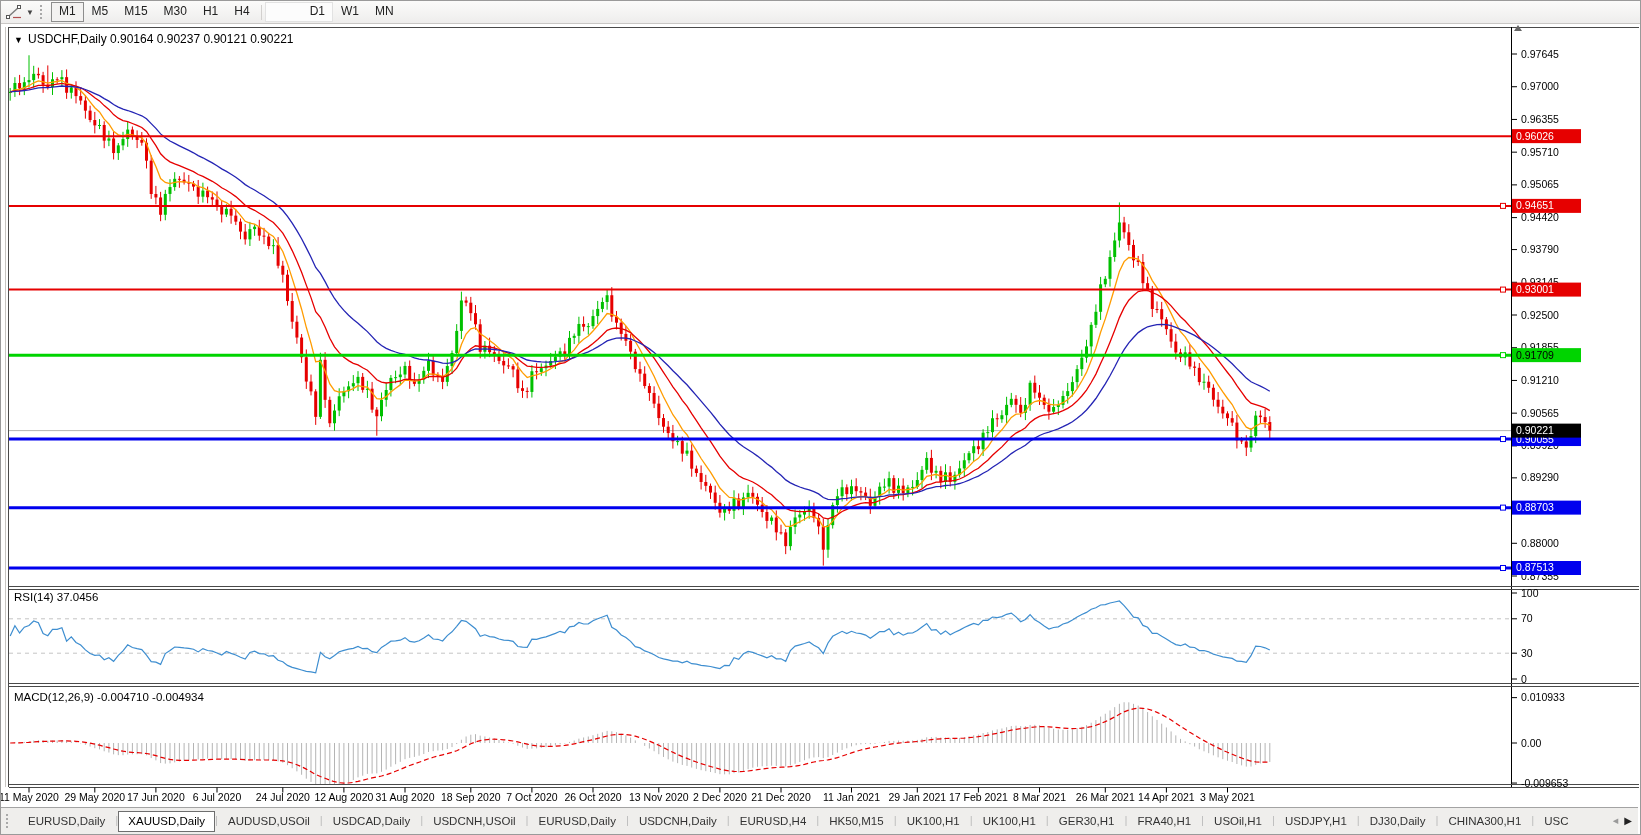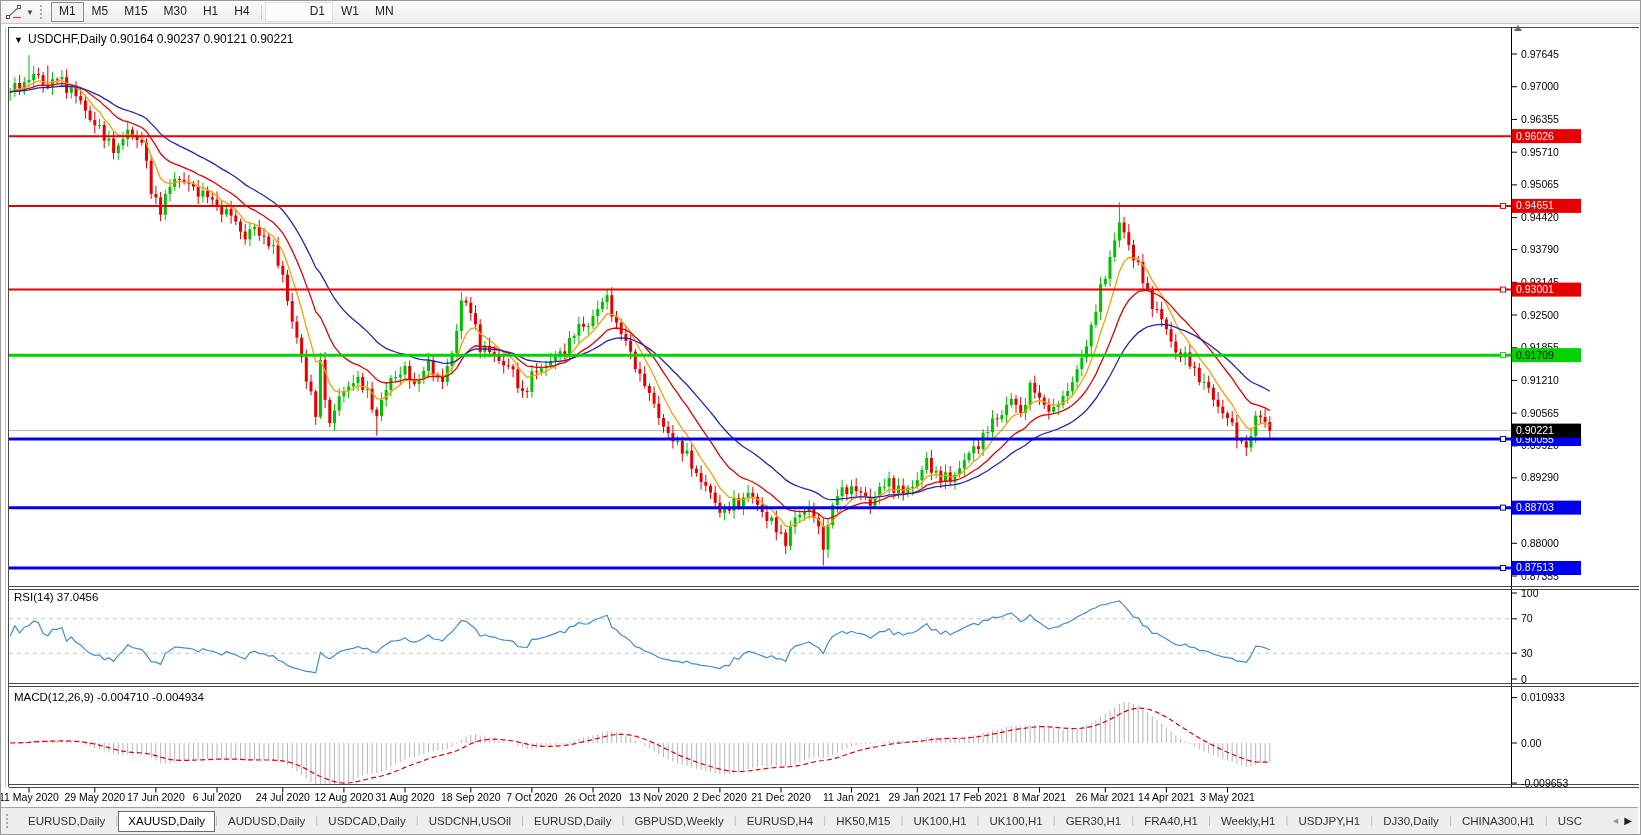--- a/index.html
+++ b/index.html
@@ -1062,43 +1062,43 @@
     <polygon points="1513,30 1521,30 1517,24" fill="#666"></polygon>
   </svg>
 
   <div class="tabbar">
     <div class="tabrow" id="tabRow">
         <span class="tabgrip"></span>
         <span class="tab">EURUSD,Daily</span>
         <span class="tabsep">|</span>
         <span class="tab active">XAUUSD,Daily</span>
         <span class="tabsep">|</span>
-        <span class="tab">AUDUSD,Daily</span>
+        <span class="tab">AUDUSD,USOil</span>
         <span class="tabsep">|</span>
         <span class="tab">USDCAD,Daily</span>
         <span class="tabsep">|</span>
         <span class="tab">USDCNH,USOil</span>
         <span class="tabsep">|</span>
         <span class="tab">EURUSD,Daily</span>
         <span class="tabsep">|</span>
-        <span class="tab">GBPUSD,Weekly</span>
+        <span class="tab">USDCNH,Daily</span>
         <span class="tabsep">|</span>
         <span class="tab">EURUSD,H4</span>
         <span class="tabsep">|</span>
         <span class="tab">HK50,M15</span>
         <span class="tabsep">|</span>
         <span class="tab">UK100,H1</span>
         <span class="tabsep">|</span>
         <span class="tab">UK100,H1</span>
         <span class="tabsep">|</span>
         <span class="tab">GER30,H1</span>
         <span class="tabsep">|</span>
         <span class="tab">FRA40,H1</span>
         <span class="tabsep">|</span>
-        <span class="tab">Weekly,H1</span>
+        <span class="tab">USOil,H1</span>
         <span class="tabsep">|</span>
         <span class="tab">USDJPY,H1</span>
         <span class="tabsep">|</span>
         <span class="tab">DJ30,Daily</span>
         <span class="tabsep">|</span>
         <span class="tab">CHINA300,H1</span>
         <span class="tabsep">|</span>
         <span class="tab">USC</span>
       </div>
     <div class="tabarrows">

